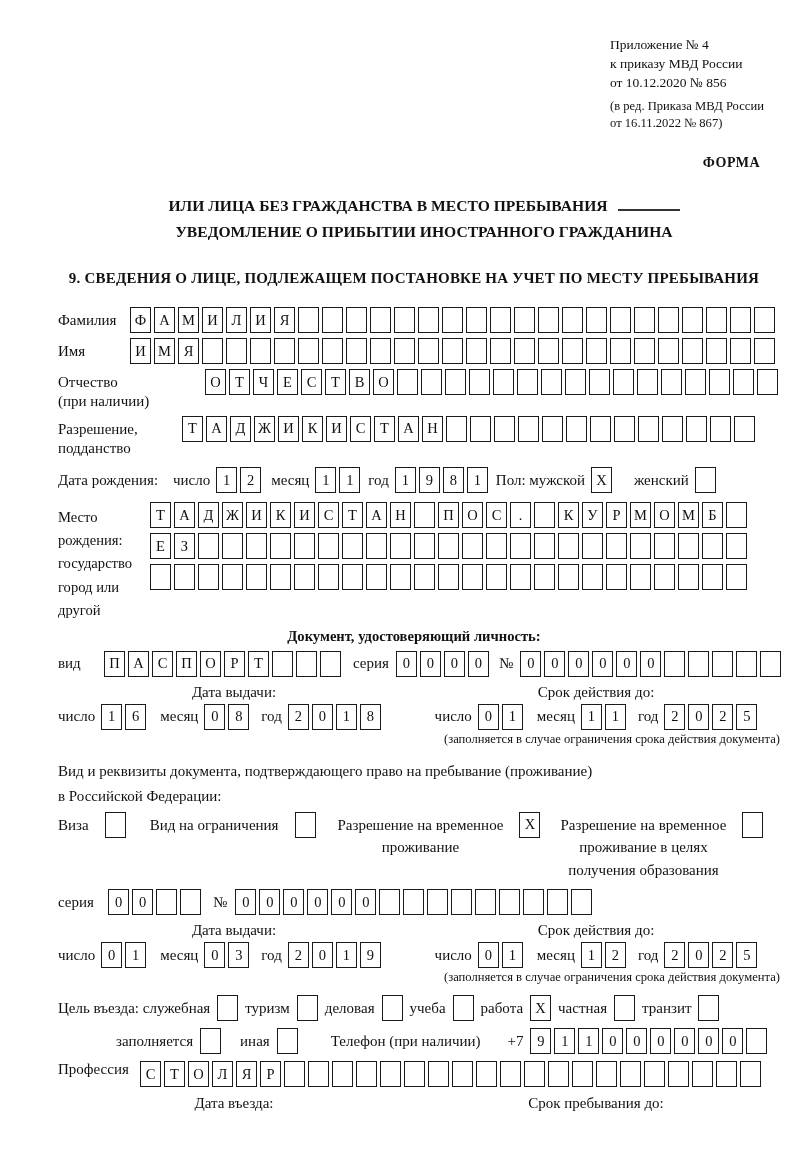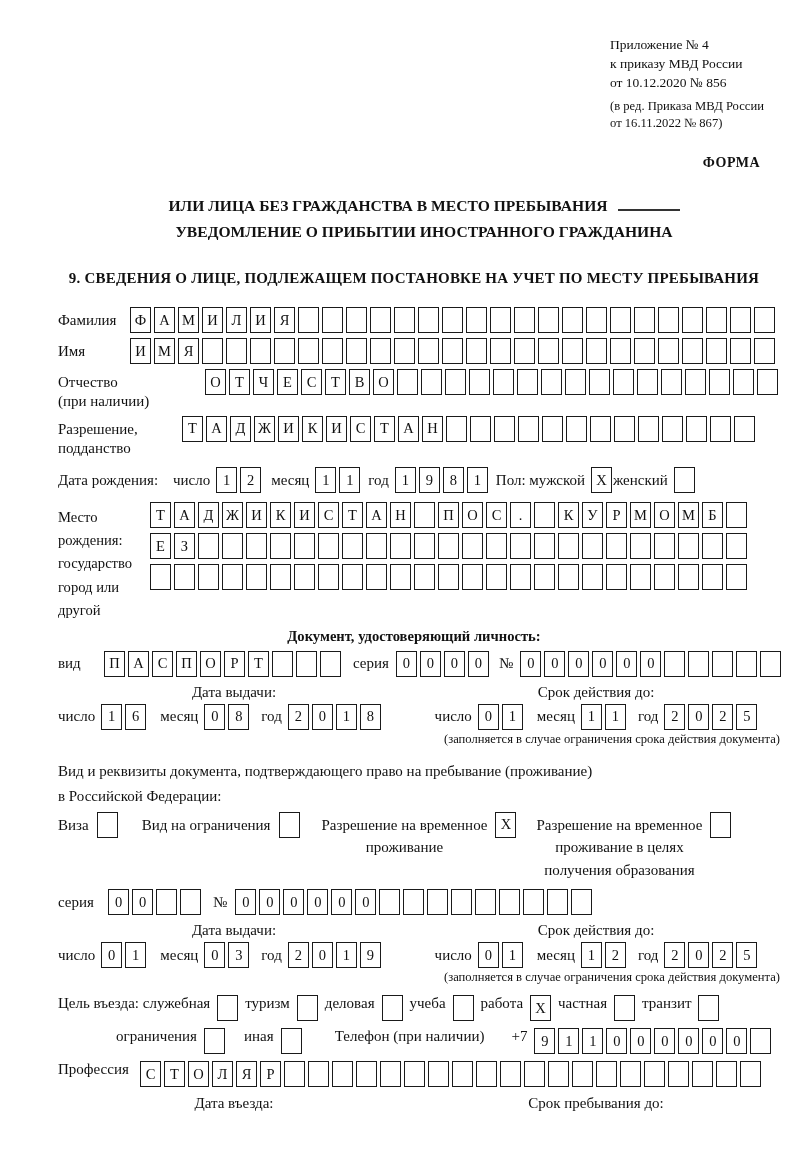--- a/index.html
+++ b/index.html
@@ -32,25 +32,25 @@
   
   .dpair{display:flex;margin-bottom:2px;}
   .dcol{display:flex;flex-direction:column;}
   .dhead{text-align:center;margin-bottom:3px;}
   .dcells{display:flex;align-items:center;gap:6px;}
   .footnote{font-size:12.6px;text-align:right;margin:2px 2px 8px 0;}
 
   .para{line-height:1.7;margin:4px 0 2px 0;}
 
   .optrow{display:flex;align-items:flex-start;gap:10px;margin-bottom:8px;}
-  .opt{display:flex;align-items:flex-start;gap:8px;}
+  .opt{display:flex;align-items:flex-start;gap:16px;}
   .opt .olbl{line-height:1.5;padding-top:2px;}
   .opt .olbl.center{text-align:center;}
 
-  .purrow{display:flex;align-items:flex-start;gap:7px;margin-bottom:7px;}
+  .purrow{display:flex;align-items:center;gap:7px;margin-bottom:7px;}
   .purrow .t{flex:0 0 auto;}
 
   .centerhead{text-align:center;font-weight:bold;font-size:14.6px;margin:6px 0 6px -20px;}
 </style>
 </head>
 <body>
 
 <div class="page">
 
   <div class="appendix">
@@ -225,21 +225,21 @@
           <span class="cell">1</span>
           <span class="cell">9</span>
           <span class="cell">8</span>
           <span class="cell">1</span>
         </span>
       </div>
     <div class="grp" style="margin-left:8px">
         <span class="t">Пол: мужской</span>
         <span class="cell">X</span>
       </div>
-    <div class="grp" style="margin-left:1px">
+    <div class="grp" style="margin-left:22px">
         <span class="t">женский</span>
         <span class="cell"></span>
       </div>
   </div>
 
   <div class="row">
     <div class="lbl" style="width:92px;line-height:1.58;font-size:14.6px">
       <div>Место рождения:</div>
       <div>государство</div>
       <div>город или другой</div>
@@ -534,21 +534,21 @@
     <span class="cell"></span>
     <span class="t">работа</span>
     <span class="cell">X</span>
     <span class="t">частная</span>
     <span class="cell"></span>
     <span class="t">транзит</span>
     <span class="cell"></span>
   </div>
 
   <div class="purrow">
-    <span class="t" style="margin-left:58px">ограничения</span>
+    <span class="t" style="margin-left:58px">заполняется</span>
     <span class="cell"></span>
     <span class="t" style="margin-left:12px">иная</span>
     <span class="cell"></span>
     <span class="t" style="margin-left:26px">Телефон (при наличии)</span>
     <span class="t" style="margin-left:20px">+7</span>
     <span class="cells">
         <span class="cell">9</span>
         <span class="cell">1</span>
         <span class="cell">1</span>
         <span class="cell">0</span>

